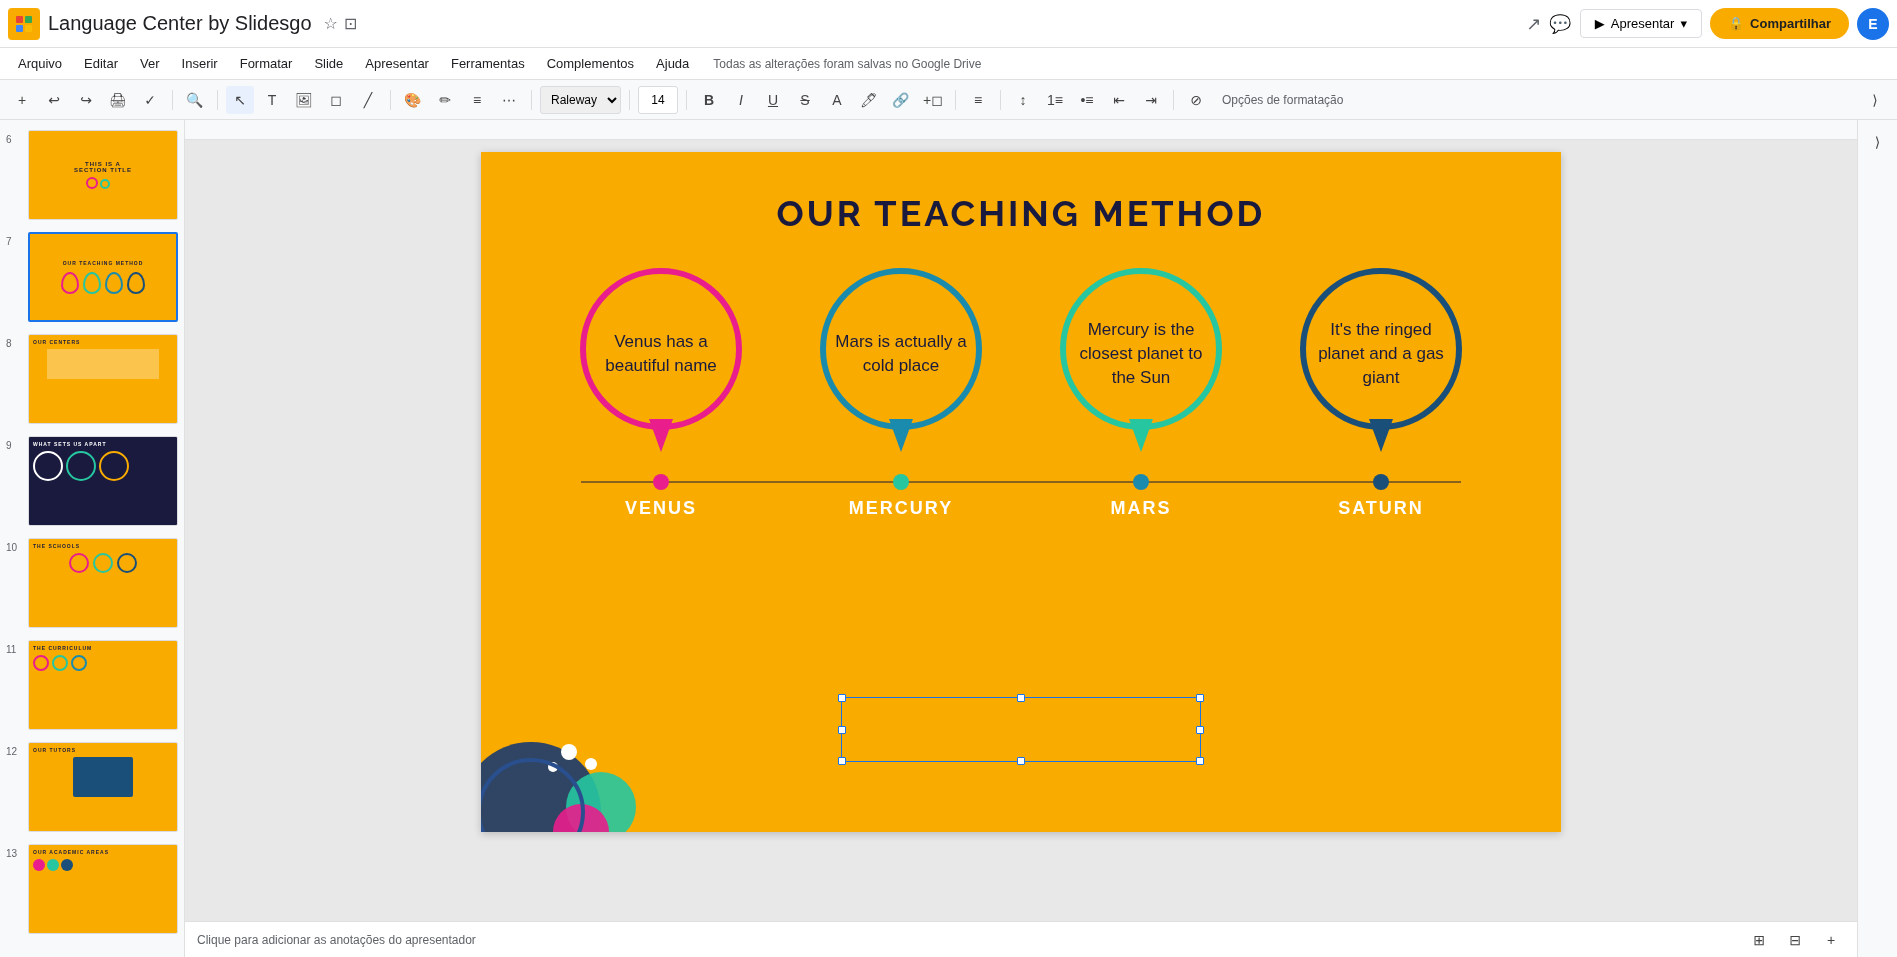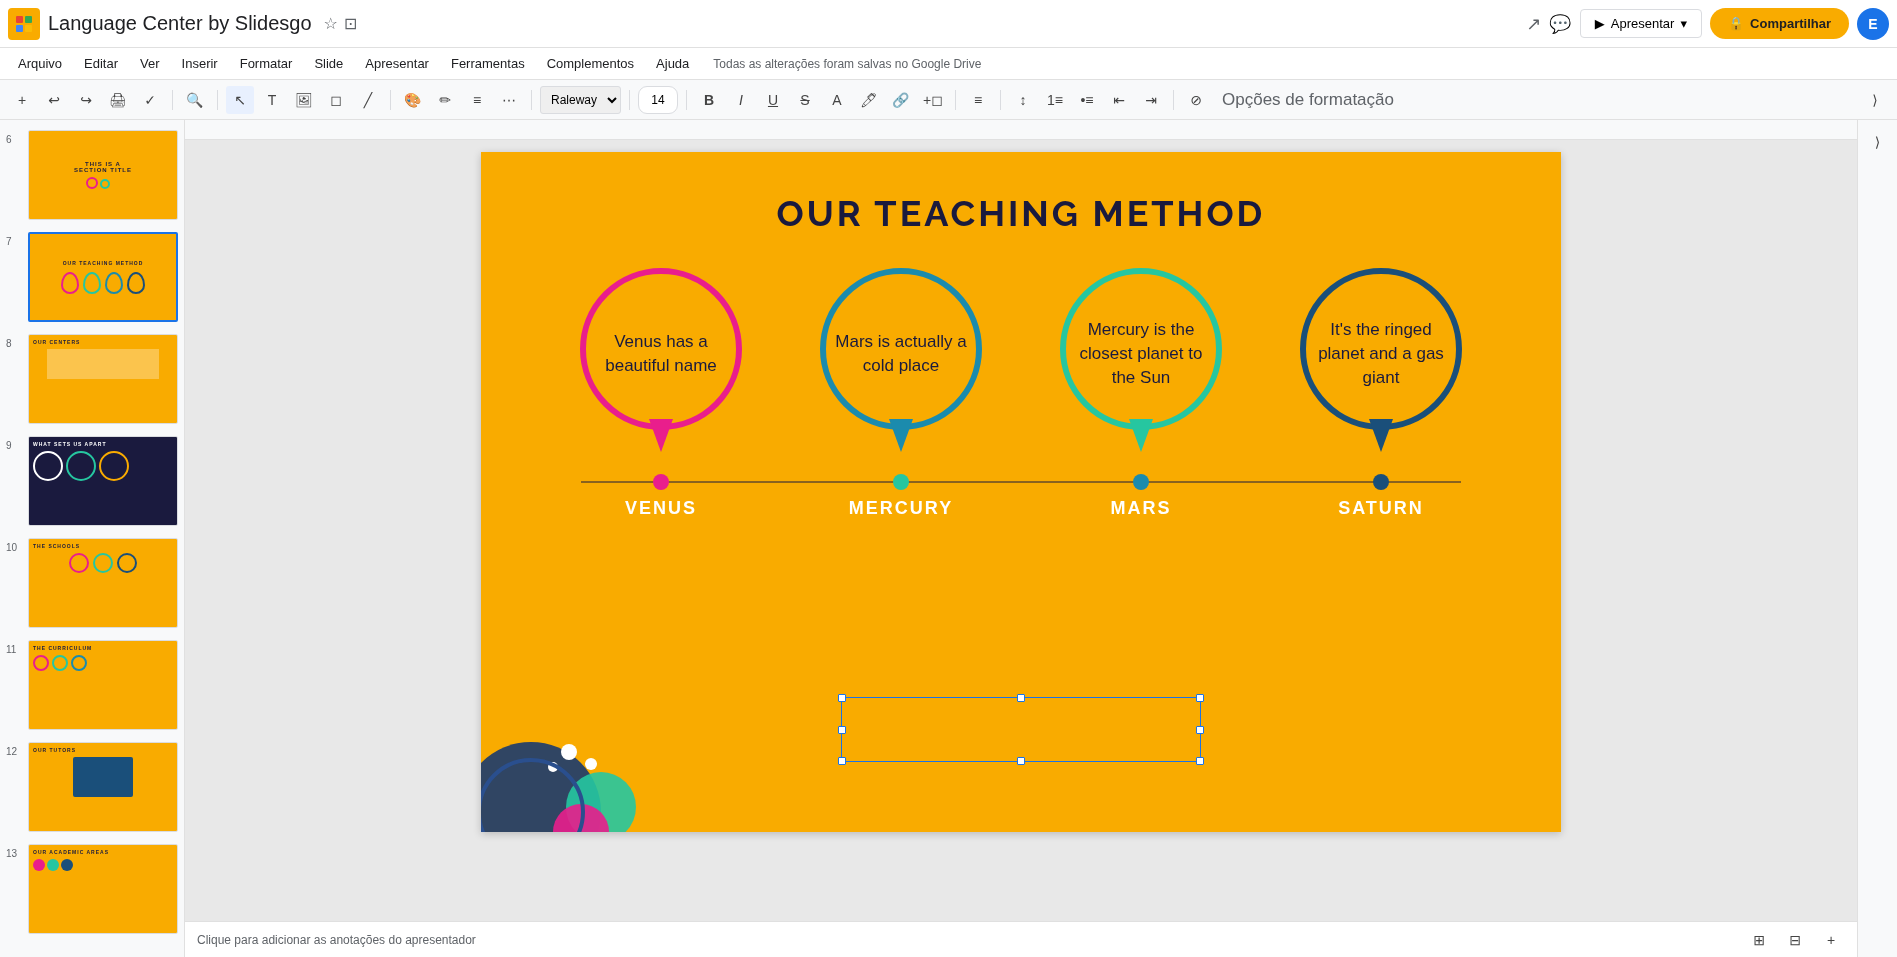--- a/index.html
+++ b/index.html
@@ -28,22 +28,22 @@
     .save-status { margin-left: 12px; font-size: 12px; color: #5f6368; }
 
     
     #toolbar {
       display: flex; align-items: center; height: 40px; background: #f8f9fa;
       padding: 0 8px; gap: 4px; border-bottom: 1px solid #e0e0e0;
     }
     .tb-btn { width: 28px; height: 28px; border: none; background: transparent; cursor: pointer; border-radius: 3px; display: flex; align-items: center; justify-content: center; font-size: 14px; color: #444; }
     .tb-sep { width: 1px; height: 20px; background: #dadce0; margin: 0 4px; }
     .font-select { height: 28px; border: 1px solid #dadce0; border-radius: 3px; padding: 0 6px; font-size: 12px; }
-    .font-size { width: 40px; height: 28px; border: 1px solid #dadce0; border-radius: 9px; padding: 0 4px; font-size: 12px; text-align: center; }
-    .format-options { margin-left: auto; font-size: 17px; color: #5f6368; }
+    .font-size { width: 40px; height: 28px; border: 1px solid #dadce0; border-radius: 3px; padding: 0 4px; font-size: 12px; text-align: center; }
+    .format-options { margin-left: auto; font-size: 12px; color: #5f6368; }
 
     
     #main { display: flex; height: calc(957px - 48px - 32px - 40px); }
 
     
     #slides-panel {
       width: 185px; background: #f8f9fa; border-right: 1px solid #e0e0e0;
       overflow-y: auto; padding: 8px 4px;
     }
     .slide-thumb { display: flex; align-items: flex-start; gap: 6px; margin-bottom: 8px; cursor: pointer; padding: 2px; }

